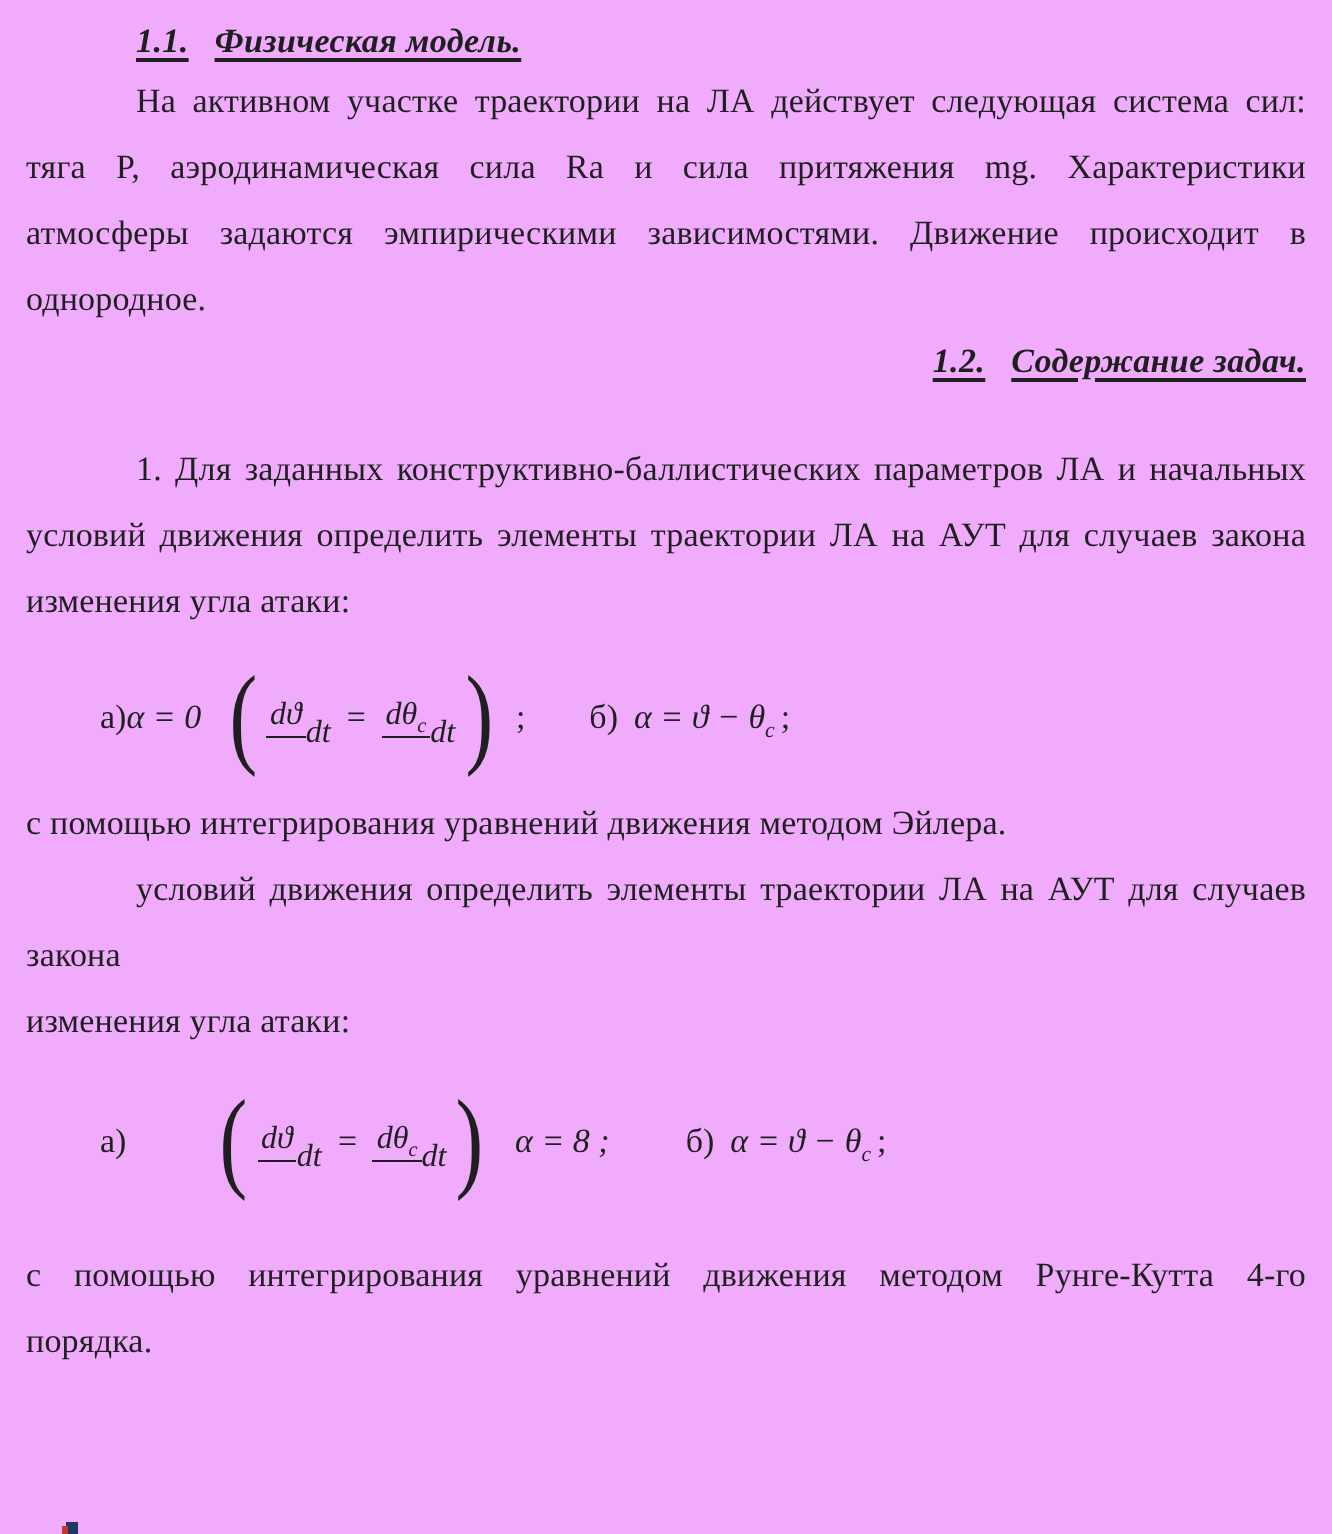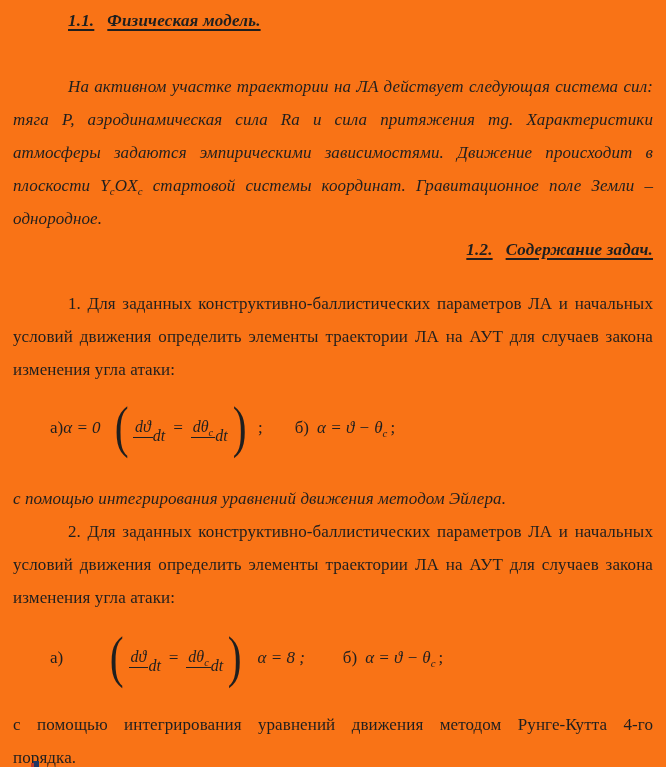--- a/index.html
+++ b/index.html
@@ -2,21 +2,21 @@
 <html><head>
 <meta charset="utf-8">
 <style>
   html,body{margin:0;padding:0;background:#ffffff;}
   .page{
     position:relative;
     width:666px;height:767px;
     box-sizing:border-box;
     padding:0 13px;
     overflow:hidden;
-    background:#f97316;
+    background:#f0abfc;
     color:#1f1f1f;
     font-family:"Liberation Serif","DejaVu Serif",serif;
     font-size:17px;
   }
   
   .heading{
     font-weight:bold;font-style:italic;
     line-height:26px;margin-left:55px;letter-spacing:.2px;
   }
   .heading .num,.heading .title{
@@ -26,23 +26,23 @@
   }
   .heading .title{margin-left:13px;}
   #heading-11{margin-top:8px;}
   #heading-12{margin-top:2px;text-align:right;}
   
   .para{margin:0;}
   .tline{line-height:33px;text-align:justify;text-align-last:justify;letter-spacing:.1px;}
   .tline.last{text-align-last:left;}
   .indent-first .tline:first-child{text-indent:55px;}
   sub{font-size:.64em;line-height:0;}
-  #para-model{margin-top:36px;font-style:italic;}
+  #para-model{}
   #task-1{margin-top:24px;}
-  #euler-line{margin-top:18px;font-style:italic;}
+  #euler-line{}
   #task-2{margin-top:0;}
   #runge-para{margin-top:14px;}
   
   .formula-row{display:flex;align-items:center;height:72px;white-space:nowrap;}
   #formula-row-1{margin-top:6px;}
   #formula-row-2{margin-top:8px;}
   .f-label{font-size:17px;}
   .f-italic{font-style:italic;}
   .paren{
     font-size:52px;font-weight:300;line-height:1;
@@ -68,21 +68,20 @@
 <div class="page">
 
   <div class="heading" id="heading-11">
     <span class="num">1.1.</span><span class="title">Физическая модель.</span>
   </div>
 
   <div class="para indent-first" id="para-model">
       <div class="tline">На активном участке траектории на ЛА действует следующая система сил:</div>
       <div class="tline">тяга P, аэродинамическая сила Ra и сила притяжения mg. Характеристики</div>
       <div class="tline">атмосферы задаются эмпирическими зависимостями. Движение происходит в</div>
-      <div class="tline">плоскости Y<sub>c</sub>OX<sub>c</sub> стартовой системы координат. Гравитационное поле Земли –</div>
       <div class="tline last">однородное.</div>
     </div>
 
   <div class="heading" id="heading-12">
     <span class="num">1.2.</span><span class="title">Содержание задач.</span>
   </div>
 
   <div class="para indent-first" id="task-1">
       <div class="tline">1. Для заданных конструктивно-баллистических параметров ЛА и начальных</div>
       <div class="tline">условий движения определить элементы траектории ЛА на АУТ для случаев закона</div>
@@ -108,21 +107,20 @@
     <span style="margin-left:10px">;</span>
     <span class="f-label" style="margin-left:32px">б)</span>
     <span style="margin-left:8px"><span class="f-italic">α = ϑ − θ</span><sub class="f-italic">c</sub><span style="margin-left:3px">;</span></span>
   </div>
 
   <div class="para" id="euler-line">
     <div class="tline last">с помощью интегрирования уравнений движения методом Эйлера.</div>
   </div>
 
   <div class="para indent-first" id="task-2">
-      <div class="tline">2. Для заданных конструктивно-баллистических параметров ЛА и начальных</div>
       <div class="tline">условий движения определить элементы траектории ЛА на АУТ для случаев закона</div>
       <div class="tline last">изменения угла атаки:</div>
     </div>
 
   <div class="formula-row" id="formula-row-2">
     <span class="f-label" style="margin-left:37px">а)</span>
     <span class="paren-group" style="margin-left:45px">
       <span class="paren">(</span>
       <span class="frac">
         <span class="num">dϑ</span>

